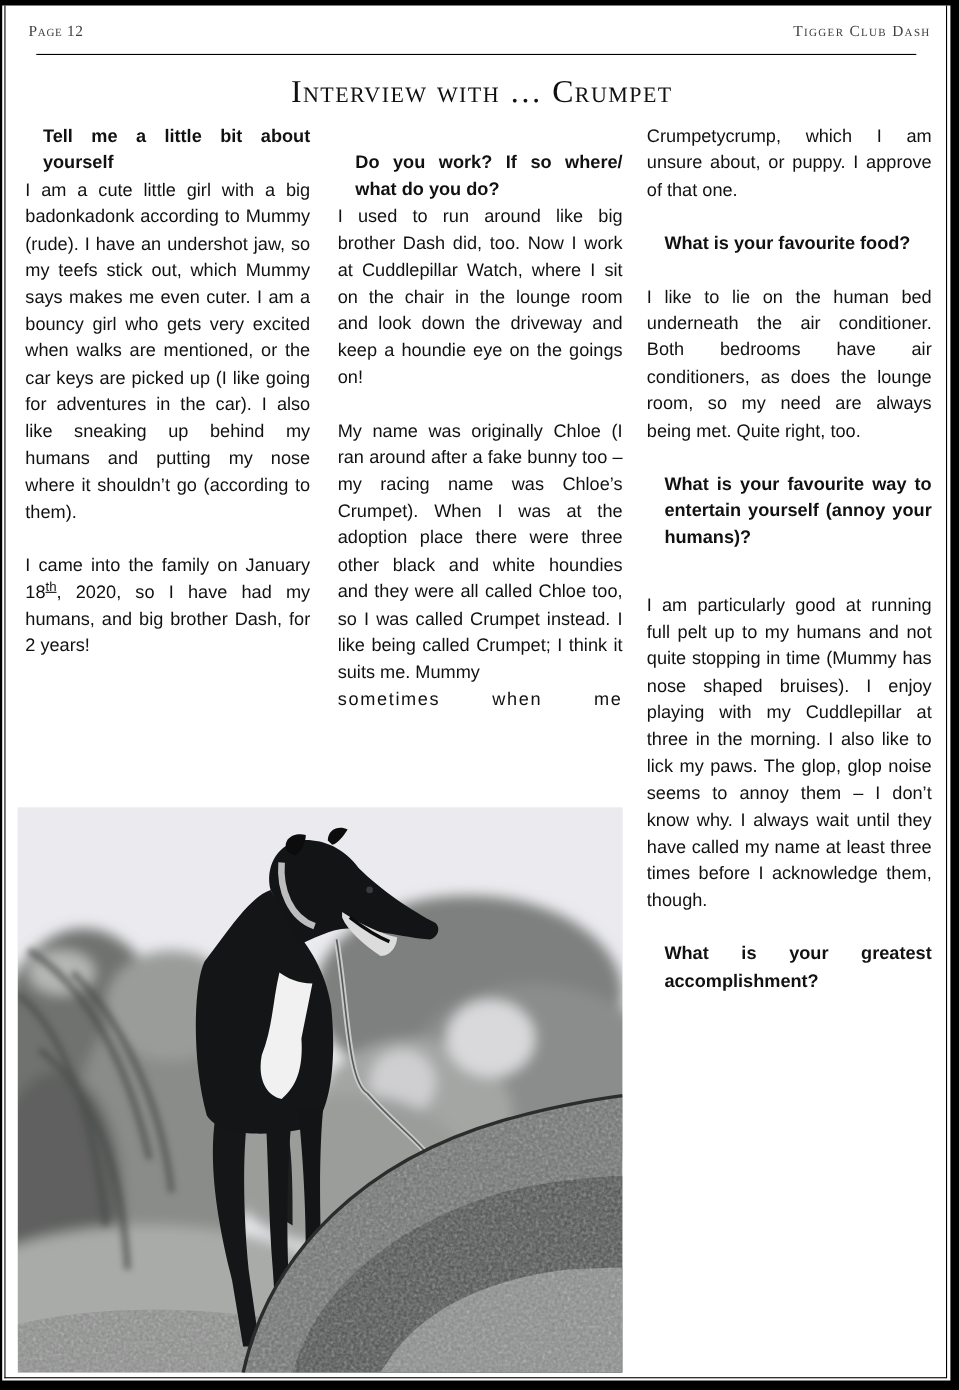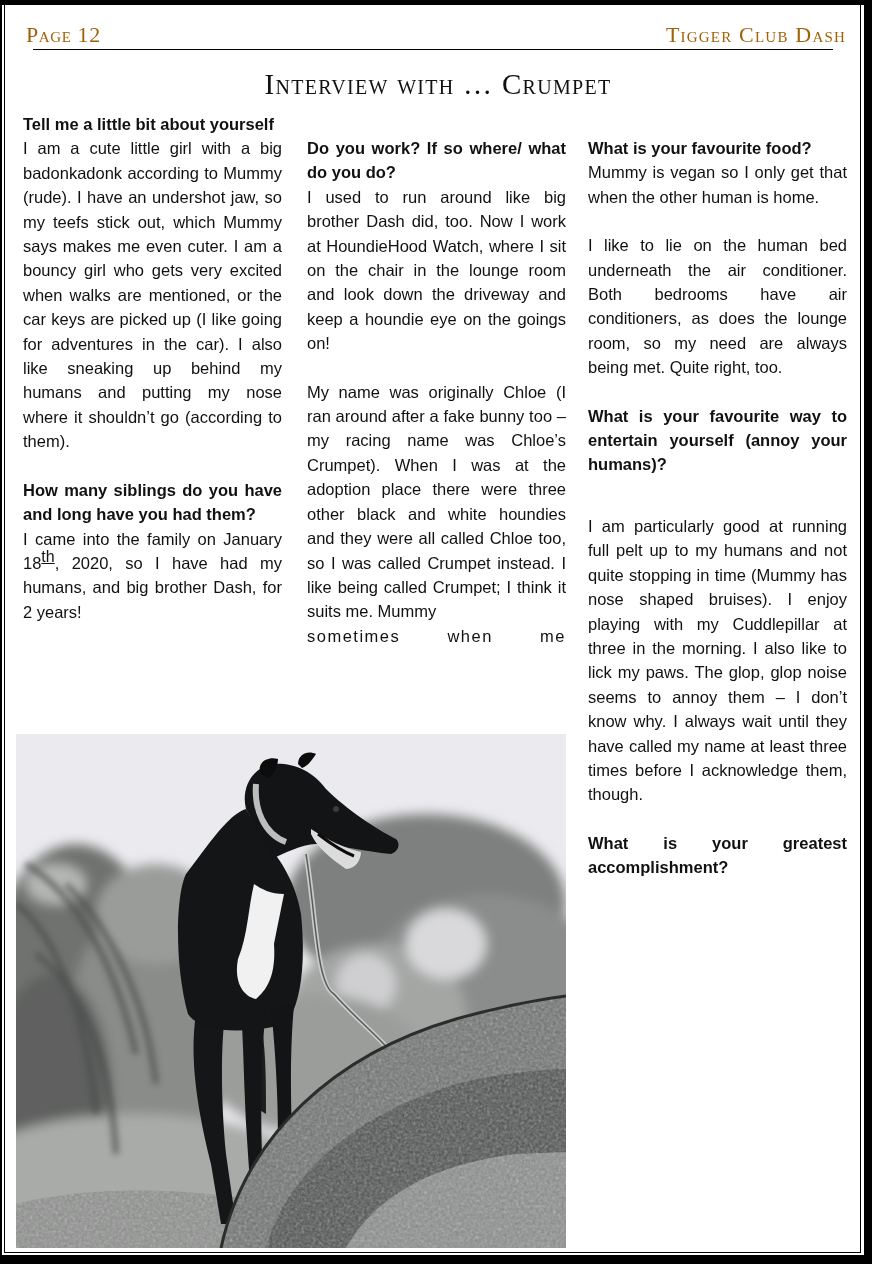--- a/index.html
+++ b/index.html
@@ -15,43 +15,43 @@
   .frame-left-outer { position: absolute; left: 0; top: 0; width: 2px; height: 1264px; background: #000; }
   .frame-left-inner { position: absolute; left: 4px; top: 5px; width: 1px; height: 1248px; background: #000; }
   .frame-right-inner { position: absolute; left: 860px; top: 5px; width: 1px; height: 1248px; background: #000; }
   .frame-right-outer { position: absolute; left: 864px; top: 0; width: 8px; height: 1264px; background: #000; }
 
   
   .running-header { position: absolute; left: 26px; top: 22px; width: 820px; height: 22px; }
   .page-number, .newsletter-name {
     position: absolute; top: 0;
     font-family: "Liberation Serif", serif; font-variant: small-caps;
-    font-size: 22px; letter-spacing: 0.6px; color: #a16207;
+    font-size: 14px; letter-spacing: 0.6px; color: #404040;
   }
   .page-number { left: 0; }
   .newsletter-name { right: 0; letter-spacing: 1.2px; }
   .header-rule { position: absolute; left: 33px; top: 49px; width: 800px; height: 1px; background: #000; }
 
   .article-title {
     position: absolute; left: 0; top: 64px; width: 868px; text-align: center;
     font-family: "Liberation Serif", serif; font-variant: small-caps;
     font-size: 29px; letter-spacing: 1.3px; color: #111;
   }
 
   
   .col { position: absolute; width: 259px; font-size: 16.5px; line-height: 24.4px; }
   .col p { margin: 0; text-align: justify; text-align-last: left; }
-  .col .q { font-weight: bold; }
+  .col .q { font-weight: bold; margin-left: 16px; }
   .col .gap { height: 24px; }
   .col1 { left: 23px; top: 112px; }
   .col2 { left: 307px; top: 136px; }
   .col3 { left: 588px; top: 112px; }
   .col2 .last-line { text-align-last: justify; letter-spacing: 1.5px; }
   .col3 .just-last { text-align-last: justify; margin-top: 37px; }
-  sup { font-size: 16px; line-height: 0; vertical-align: 7px; text-decoration: underline; }
+  sup { font-size: 12px; line-height: 0; vertical-align: 7px; text-decoration: underline; }
 
   
   .photo { position: absolute; left: 16px; top: 734px; width: 550px; height: 514px; overflow: hidden; background: #ecebee; }
   .photo svg { display: block; }
 </style>
 </head>
 <body>
 
 <div class="frame-top"></div>
 <div class="frame-left-outer"></div>
@@ -66,36 +66,35 @@
   <span class="newsletter-name">Tigger Club Dash</span>
 </div>
 <div class="header-rule"></div>
 
 <h1 class="article-title" style="margin:4px;font-weight:normal;">Interview with … Crumpet</h1>
 
 <div class="col col1">
   <p class="q">Tell me a little bit about yourself</p>
   <p>I am a cute little girl with a big badonkadonk according to Mummy (rude). I have an undershot jaw, so my teefs stick out, which Mummy says makes me even cuter. I am a bouncy girl who gets very excited when walks are mentioned, or the car keys are picked up (I like going for adventures in the car). I also like sneaking up behind my humans and putting my nose where it shouldn’t go (according to them).</p>
   <div class="gap"></div>
-  <p class="q">How many siblings do you have and long have you had them?</p>
   <p><span>I came into the family on January 18</span><sup>th</sup><span>, 2020, so I have had my humans, and big brother Dash, for 2 years!</span></p>
 </div>
 
 <div class="col col2">
   <p class="q">Do you work? If so where/ what do you do?</p>
-  <p>I used to run around like big brother Dash did, too. Now I work at HoundieHood Watch, where I sit on the chair in the lounge room and look down the driveway and keep a houndie eye on the goings on!</p>
+  <p>I used to run around like big brother Dash did, too. Now I work at Cuddlepillar Watch, where I sit on the chair in the lounge room and look down the driveway and keep a houndie eye on the goings on!</p>
   <div class="gap"></div>
   <p>My name was originally Chloe (I ran around after a fake bunny too – my racing name was Chloe’s Crumpet). When I was at the adoption place there were three other black and white houndies and they were all called Chloe too, so I was called Crumpet instead. I like being called Crumpet; I think it suits me. Mummy</p>
   <p class="last-line">sometimes when me</p>
 </div>
 
 <div class="col col3">
+  <p>Crumpetycrump, which I am unsure about, or puppy. I approve of that one.</p>
   <div class="gap"></div>
   <p class="q">What is your favourite food?</p>
-  <p>Mummy is vegan so I only get that when the other human is home.</p>
   <div class="gap"></div>
   <p>I like to lie on the human bed underneath the air conditioner. Both bedrooms have air conditioners, as does the lounge room, so my need are always being met. Quite right, too.</p>
   <div class="gap"></div>
   <p class="q">What is your favourite way to entertain yourself (annoy your humans)?</p>
   <p class="just-last">I am particularly good at running full pelt up to my humans and not quite stopping in time (Mummy has nose shaped bruises). I enjoy playing with my Cuddlepillar at three in the morning. I also like to lick my paws. The glop, glop noise seems to annoy them – I don’t know why. I always wait until they have called my name at least three times before I acknowledge them, though.</p>
   <div class="gap"></div>
   <p class="q">What is your greatest accomplishment?</p>
 </div>
 
 <div class="photo">

